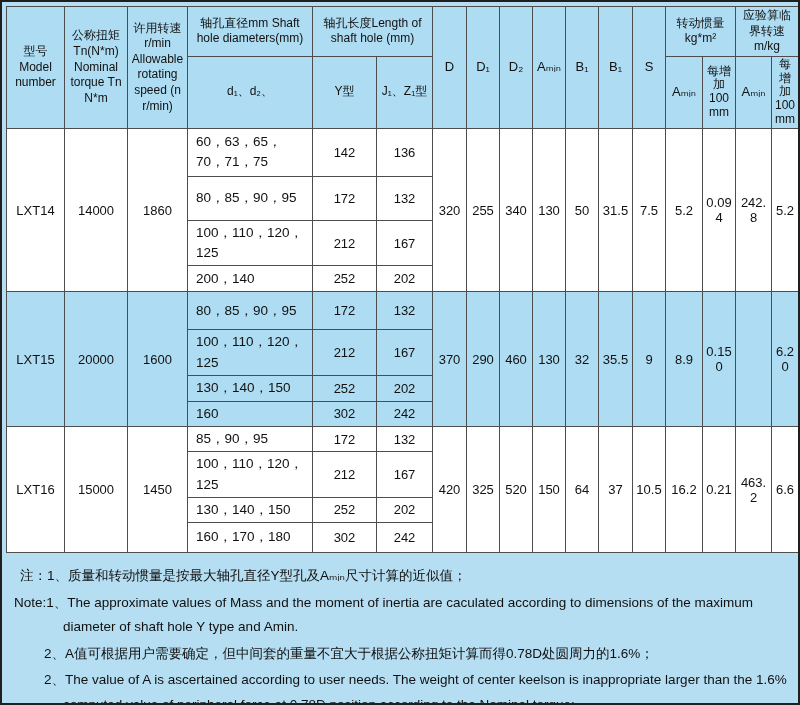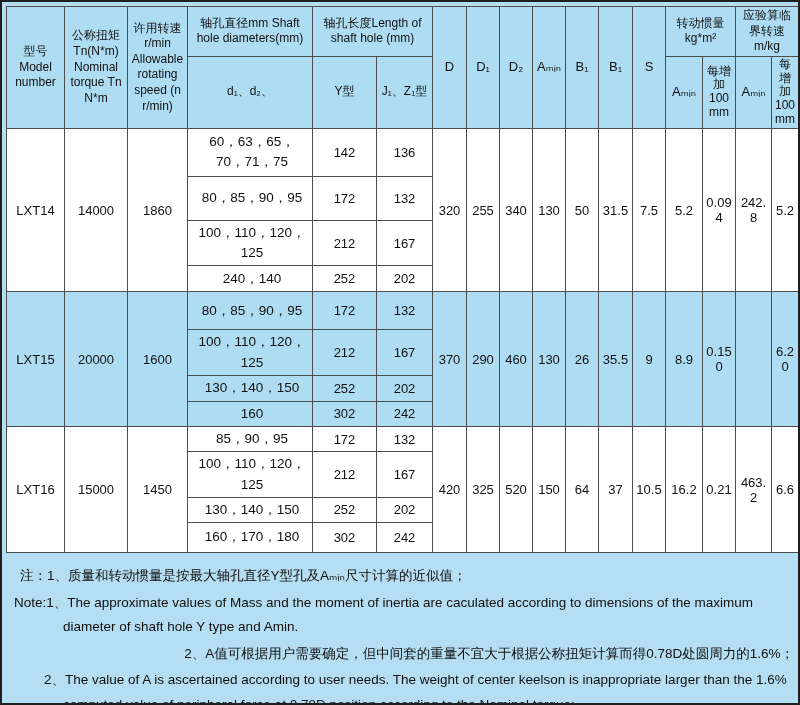--- a/index.html
+++ b/index.html
@@ -13,26 +13,26 @@
   .spec th,.spec td{
     border:1px solid #4d4d4d;text-align:center;vertical-align:middle;
     padding:1px 2px;word-wrap:break-word;overflow:hidden;
   }
   .spec thead th{background:#aedcf2;font-weight:normal;font-size:12px;line-height:1.3;}
   .spec thead th.sym{font-size:13px;}
   .spec thead th.small{font-size:12px;line-height:1.15;}
   .spec tbody.white td{background:#ffffff;}
   .spec tbody.blue td{background:#aedcf2;}
   .spec td{font-size:13px;}
-  .spec td.d{text-align:center;padding:2px 4px 2px 8px;font-size:13.5px;line-height:1.5;}
+  .spec td.d{text-align:left;padding:2px 4px 2px 8px;font-size:13.5px;line-height:1.5;}
   .notes{margin-top:12px;font-size:13.5px;line-height:1.7;color:#101010;}
   .notes div{margin-bottom:3px;}
   .n0{padding-left:14px;}
   .n1{padding-left:57px;text-indent:-49px;line-height:1.8;}
-  .n2{padding-left:38px;text-align:right;}
+  .n2{padding-left:38px;}
   .n3{padding-left:57px;text-indent:-19px;line-height:1.8;}
   .n4{padding-left:38px;}
 </style>
 </head>
 <body>
 
 <table class="spec">
   <colgroup>
     <col style="width:58px">
       <col style="width:63px">
@@ -104,39 +104,39 @@
       <td class="d">80，85，90，95</td>
       <td>172</td>
       <td>132</td>
     </tr>
     <tr style="height:42px">
       <td class="d">100，110，120，125</td>
       <td>212</td>
       <td>167</td>
     </tr>
     <tr style="height:26px">
-      <td class="d">240，140</td>
+      <td class="d">200，140</td>
       <td>252</td>
       <td>202</td>
     </tr>
   </tbody>
 
   <tbody class="blue">
     <tr style="height:38px">
       <td rowspan="4">LXT15</td>
       <td rowspan="4">20000</td>
       <td rowspan="4">1600</td>
       <td class="d">80，85，90，95</td>
       <td>172</td>
       <td>132</td>
       <td rowspan="4">370</td>
       <td rowspan="4">290</td>
       <td rowspan="4">460</td>
       <td rowspan="4">130</td>
-      <td rowspan="4">26</td>
+      <td rowspan="4">32</td>
       <td rowspan="4">35.5</td>
       <td rowspan="4">9</td>
       <td rowspan="4">8.9</td>
       <td rowspan="4">0.150</td>
       <td rowspan="4"></td>
       <td rowspan="4">6.20</td>
     </tr>
     <tr style="height:44px">
       <td class="d">100，110，120，125</td>
       <td>212</td>

